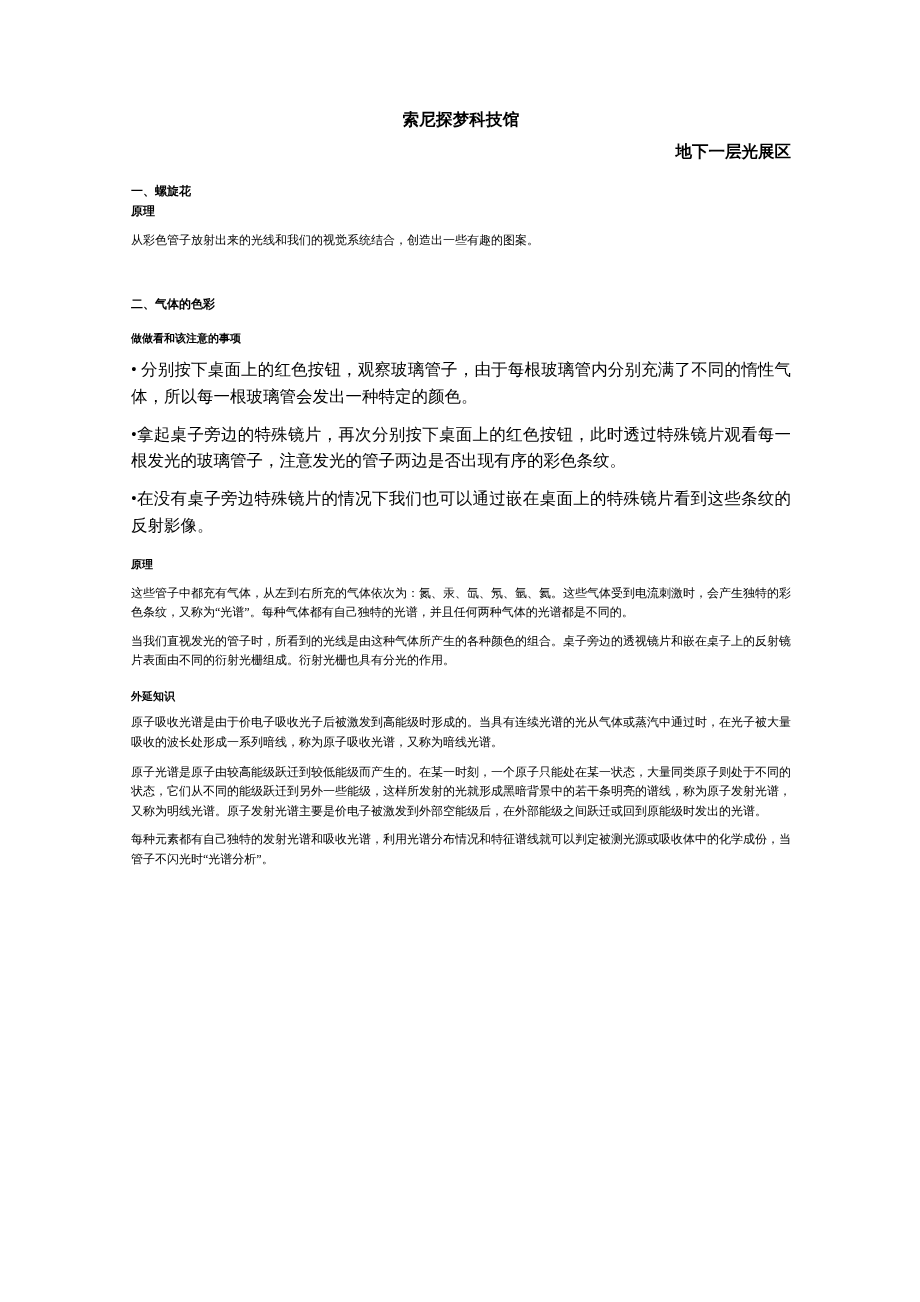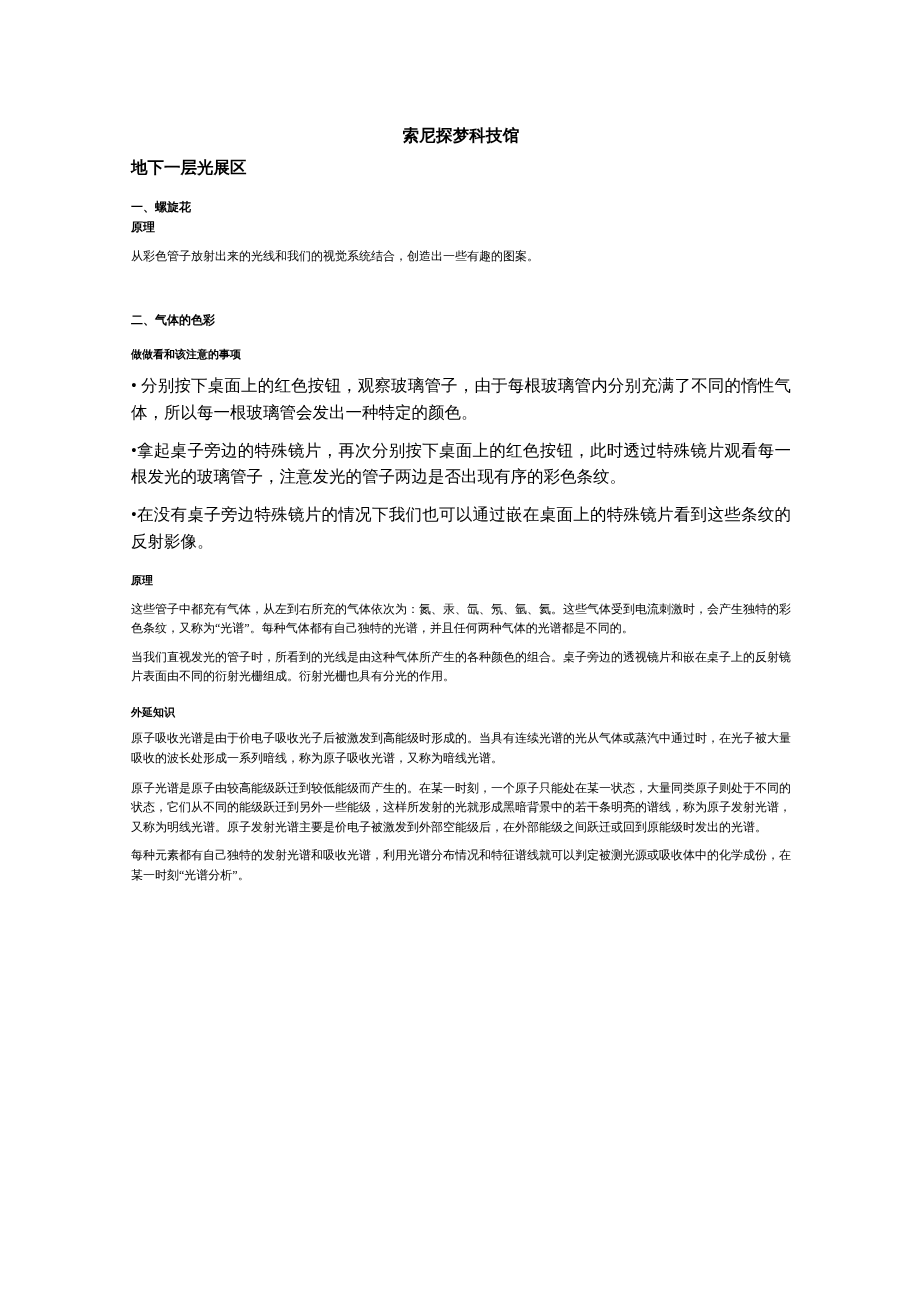--- a/index.html
+++ b/index.html
@@ -11,39 +11,38 @@
     font-family: "Liberation Serif", "DejaVu Serif", serif;
     color: #000000;
   }
   #page {
     position: relative;
     width: 920px;
     height: 987px;
     background: #ffffff;
     overflow: hidden;
     box-sizing: border-box;
-    margin-top: 16px;
   }
   #content {
     position: absolute;
     left: 131px;
     top: 107px;
     width: 660px;
   }
 
   .doc-title {
     text-align: center;
     font-weight: bold;
     font-size: 16.5px;
     line-height: 1.55;
     margin: 0 0 0 0;
     letter-spacing: 0.2px;
   }
   .subtitle {
-    text-align: left;
+    text-align: right;
     font-weight: bold;
     font-size: 16.5px;
     line-height: 1.55;
     margin: 6px 0 0 0;
   }
   .h-section {
     font-weight: bold;
     font-size: 12px;
     line-height: 1.5;
     margin: 18px 0 0 0;
@@ -114,17 +113,17 @@
     <p class="body first-after-head">这些管子中都充有气体，从左到右所充的气体依次为：氮、汞、氙、氖、氩、氦。这些气体受到电流刺激时，会产生独特的彩色条纹，又称为“光谱”。每种气体都有自己独特的光谱，并且任何两种气体的光谱都是不同的。</p>
 
     <p class="body">当我们直视发光的管子时，所看到的光线是由这种气体所产生的各种颜色的组合。桌子旁边的透视镜片和嵌在桌子上的反射镜片表面由不同的衍射光栅组成。衍射光栅也具有分光的作用。</p>
 
     <div class="h-sub">外延知识</div>
 
     <p class="body">原子吸收光谱是由于价电子吸收光子后被激发到高能级时形成的。当具有连续光谱的光从气体或蒸汽中通过时，在光子被大量吸收的波长处形成一系列暗线，称为原子吸收光谱，又称为暗线光谱。</p>
 
     <p class="body first-after-head">原子光谱是原子由较高能级跃迁到较低能级而产生的。在某一时刻，一个原子只能处在某一状态，大量同类原子则处于不同的状态，它们从不同的能级跃迁到另外一些能级，这样所发射的光就形成黑暗背景中的若干条明亮的谱线，称为原子发射光谱，又称为明线光谱。原子发射光谱主要是价电子被激发到外部空能级后，在外部能级之间跃迁或回到原能级时发出的光谱。</p>
 
-    <p class="body">每种元素都有自己独特的发射光谱和吸收光谱，利用光谱分布情况和特征谱线就可以判定被测光源或吸收体中的化学成份，在某一时刻“光谱分析”。</p>
+    <p class="body">每种元素都有自己独特的发射光谱和吸收光谱，利用光谱分布情况和特征谱线就可以判定被测光源或吸收体中的化学成份，当管子不闪光时“光谱分析”。</p>
 
 
   </div>
 </div>
 
 </body></html>

